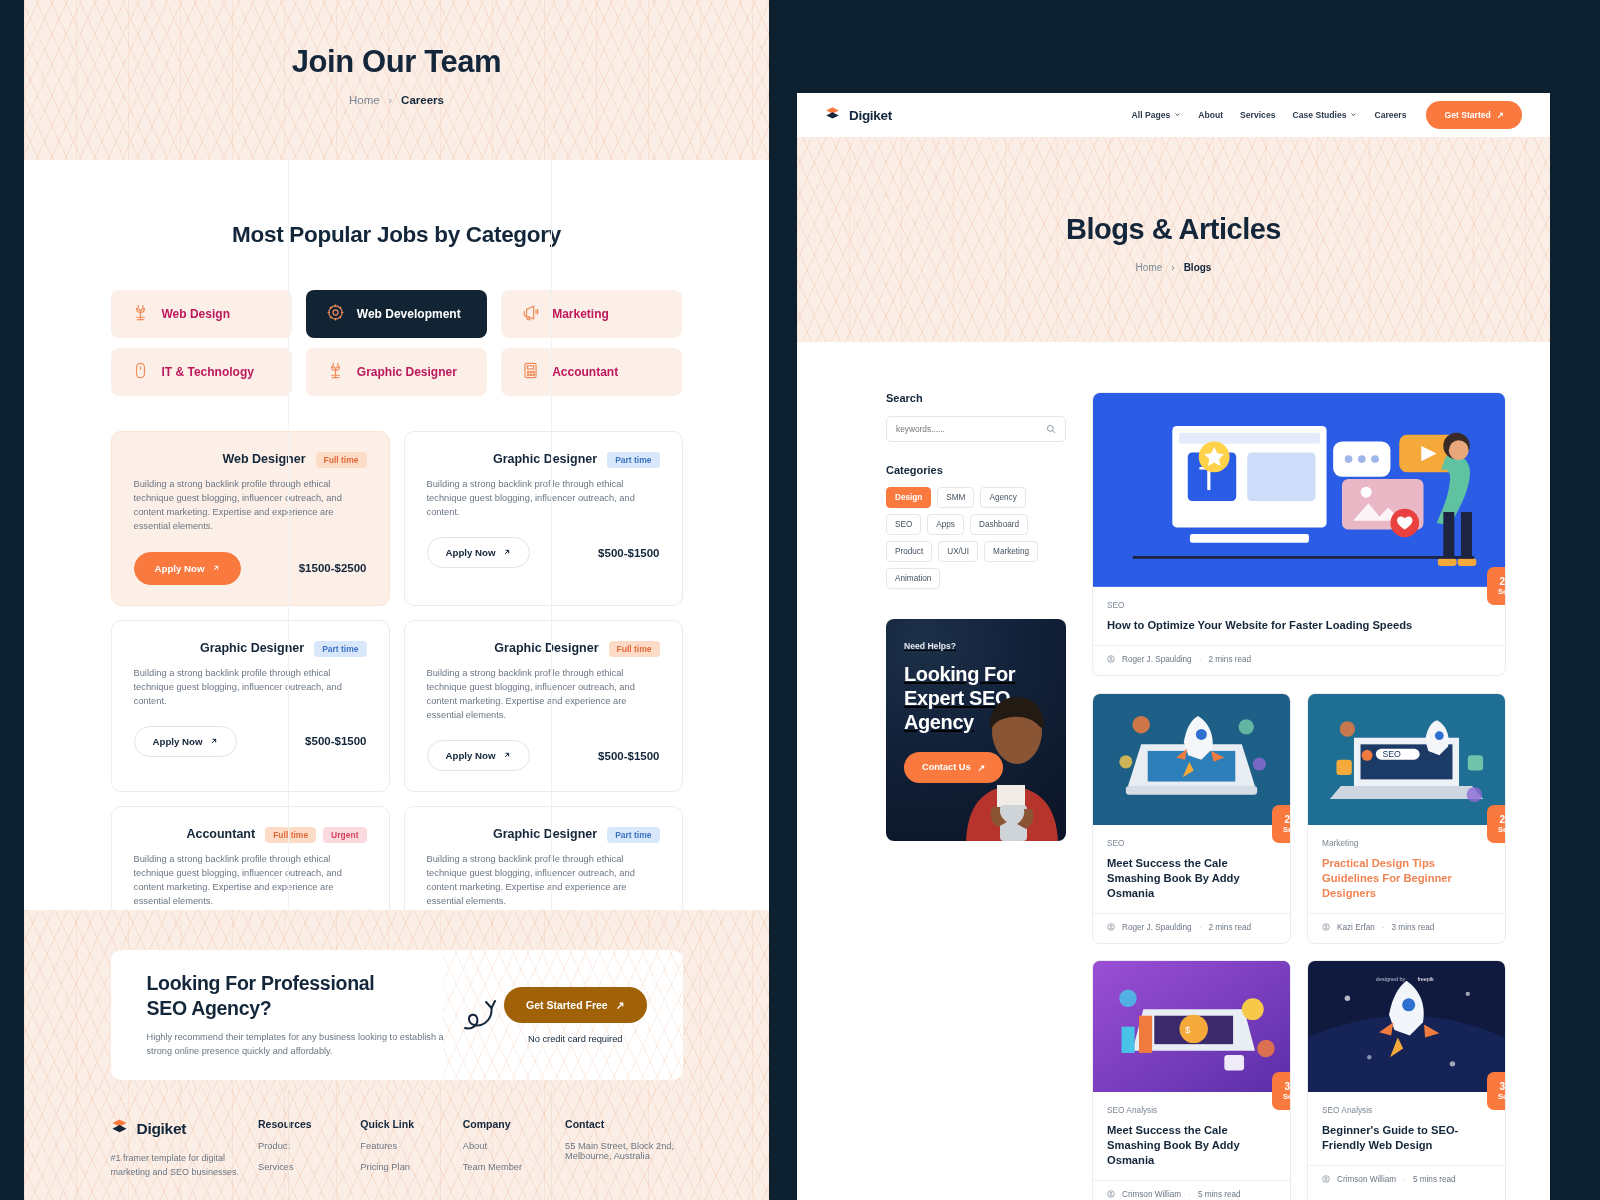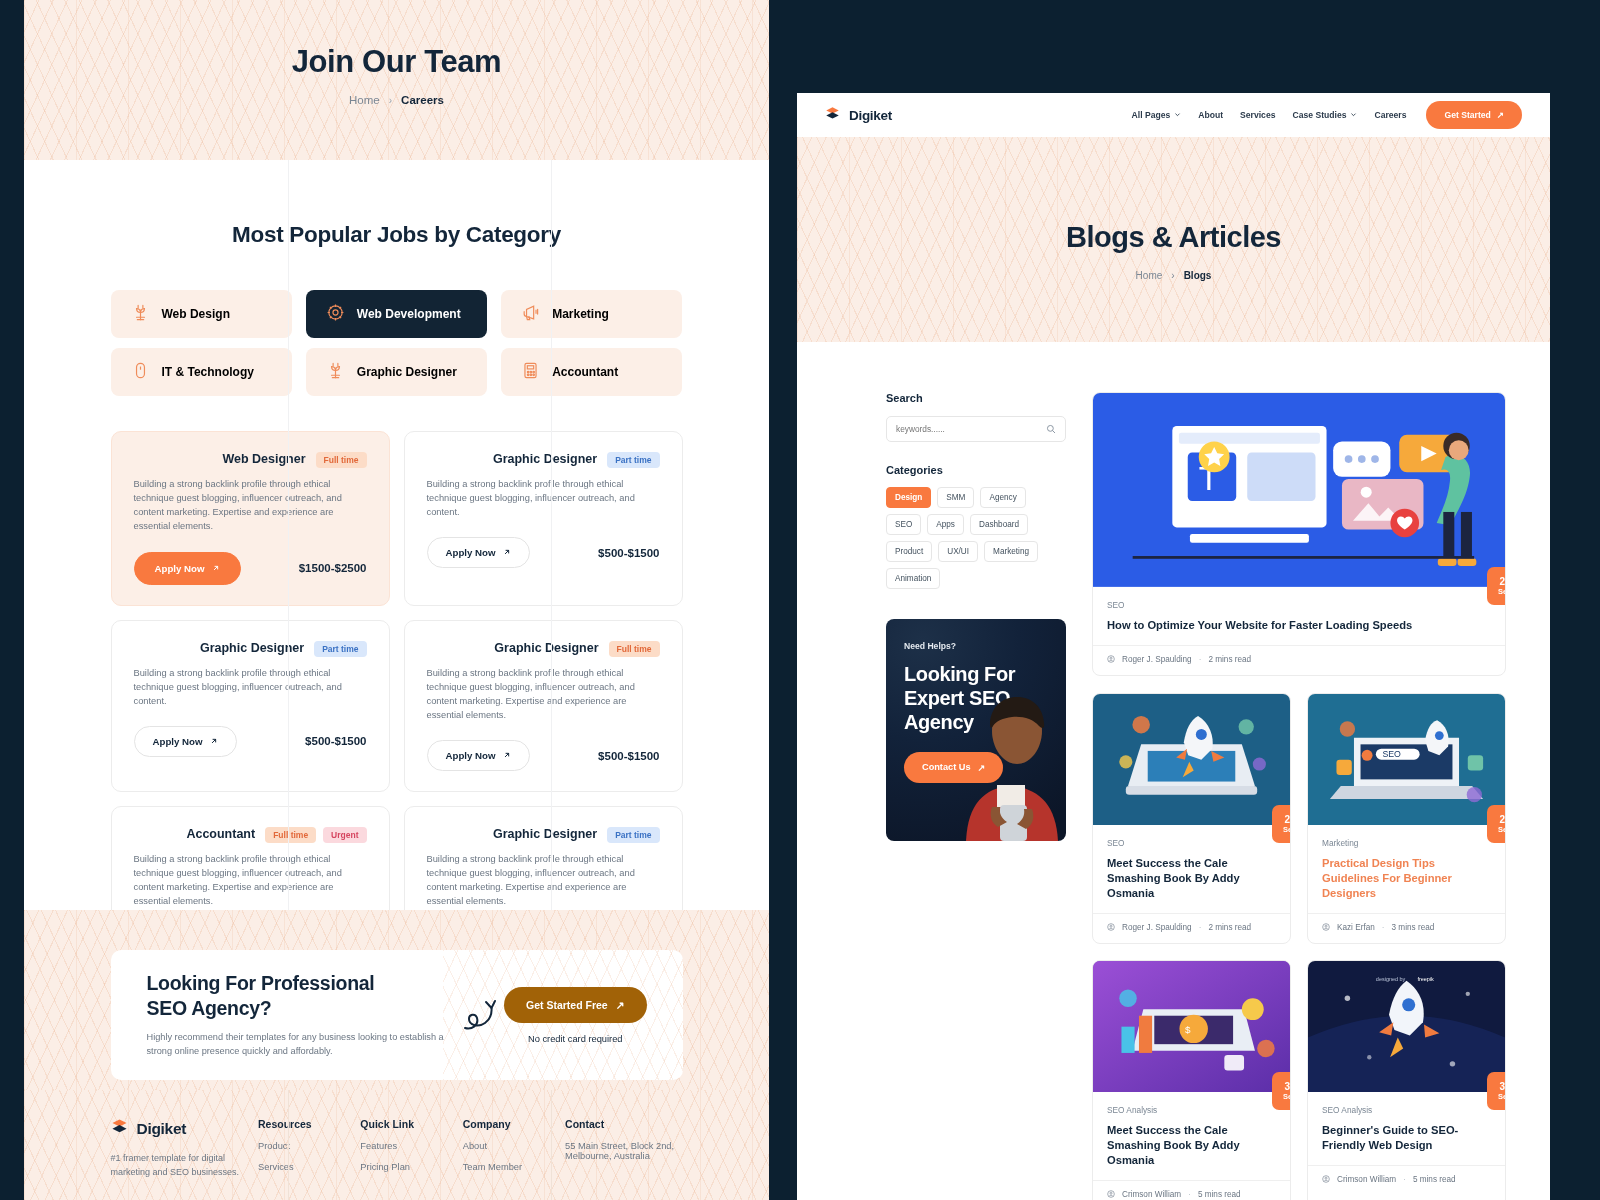--- a/index.html
+++ b/index.html
@@ -31,21 +31,21 @@
   .crumb .sep { font-size: 10px; color:#9aa5b1; }
 
   .l-body { position: relative; background:#fff; height: 750px; }
   .vline { position:absolute; top:0; bottom:0; width:1px; background:#f0f1f3; }
 
   .sec-title { text-align:center; padding-top: 62px; font-size: 22.5px; font-weight: 800; color:#13263a; letter-spacing:-.3px; }
 
   .cat-grid { margin: 42px auto 0; width: 572px; display:grid; grid-template-columns: repeat(3, 1fr); gap: 10px 14px; }
   .cat-chip {
     height: 48px; border-radius: 8px; background:#fcefe7; display:flex; align-items:center;
-    gap: 12px; padding: 0 20px; font-size: 12px; font-weight:700; color:#000000;
+    gap: 12px; padding: 0 20px; font-size: 12px; font-weight:700; color:#be185d;
   }
   .cat-chip.active { background:#122434; color:#fff; }
   .cat-chip svg { flex: 0 0 auto; }
 
   .jobs { margin: 35px auto 0; width: 572px; display:grid; grid-template-columns: 1fr 1fr; gap: 14px 14px; }
   .job {
     border:1px solid #ececec; border-radius:10px; background:#fff; padding: 20px 22px 20px;
   }
   .job.hl { background:#fcefe7; border-color:#fbe3d5; }
   .job .jrow { display:flex; justify-content:flex-end; align-items:flex-start; gap:10px; }
@@ -101,21 +101,21 @@
   }
   .r-nav { height: 44px; background:#fff; display:flex; align-items:center; padding: 0 28px; }
   .r-nav .brand-name { font-size: 13.5px; }
   .r-menu { margin-left: auto; display:flex; align-items:center; gap: 17px; }
   .r-menu a { font-size: 8.6px; font-weight:600; color:#2c3b4c; display:inline-flex; align-items:center; gap:4px; }
   .btn-started {
     margin-left: 20px; background:#f9793f; color:#fff; border-radius: 16px;
     font-size: 8.6px; font-weight:700; padding: 9px 18px; display:inline-flex; align-items:center; gap:6px;
   }
   .r-hero { position:relative; height: 205px; }
-  .r-hero-inner { position:absolute; left:0; right:0; top: 84px; text-align:center; }
+  .r-hero-inner { position:absolute; left:0; right:0; top: 76px; text-align:center; }
   .r-hero h1 { font-size: 29px; font-weight:800; color:#13263a; letter-spacing:-.5px; }
   .r-crumb { margin-top: 16px; font-size: 10px; color:#7b8794; display:flex; justify-content:center; align-items:center; gap:9px; }
   .r-crumb .cur { color:#13263a; font-weight:700; }
 
   .r-main { display:flex; gap: 26px; padding: 50px 44px 0 89px; background:#fff; }
   .r-side { width: 180px; flex: 0 0 180px; }
   .s-h { font-size: 11px; font-weight:800; color:#13263a; }
   .search-box {
     margin-top: 12px; height: 26px; border:1px solid #e6e6e6; border-radius:5px;
     display:flex; align-items:center; padding: 0 9px; gap:6px;
@@ -125,20 +125,21 @@
   .cat-pill {
     font-size: 8.2px; color:#44525f; border:1px solid #e6e6e6; border-radius:4px;
     padding: 5px 8px; background:#fff; white-space:nowrap;
   }
   .cat-pill.on { background:#f9793f; border-color:#f9793f; color:#fff; font-weight:600; }
 
   .promo {
     position:relative; margin-top: 30px; height: 222px; border-radius:8px; overflow:hidden;
     background: radial-gradient(120% 100% at 20% 10%, #1d3048 0%, #12223a 45%, #0c1628 100%);
     padding: 22px 18px;
+    text-decoration: underline;
   }
   .promo .nh { font-size: 8.6px; font-weight:700; color:#e5eaf0; }
   .promo h3 { margin-top: 11px; font-size: 20px; font-weight:800; color:#fff; line-height:1.2; letter-spacing:-.4px; }
   .btn-contact {
     margin-top: 18px; background:#f9793f; color:#fff; border-radius: 16px;
     font-size: 9.2px; font-weight:700; padding: 10px 18px; display:inline-flex; gap:7px;
   }
   .promo .person { position:absolute; right:-4px; bottom:0; width: 118px; height: 160px; }
 
   .r-feed { flex:1; min-width:0; }

